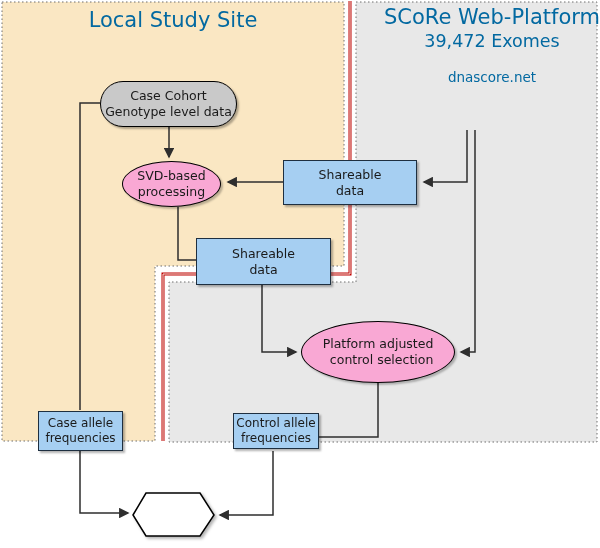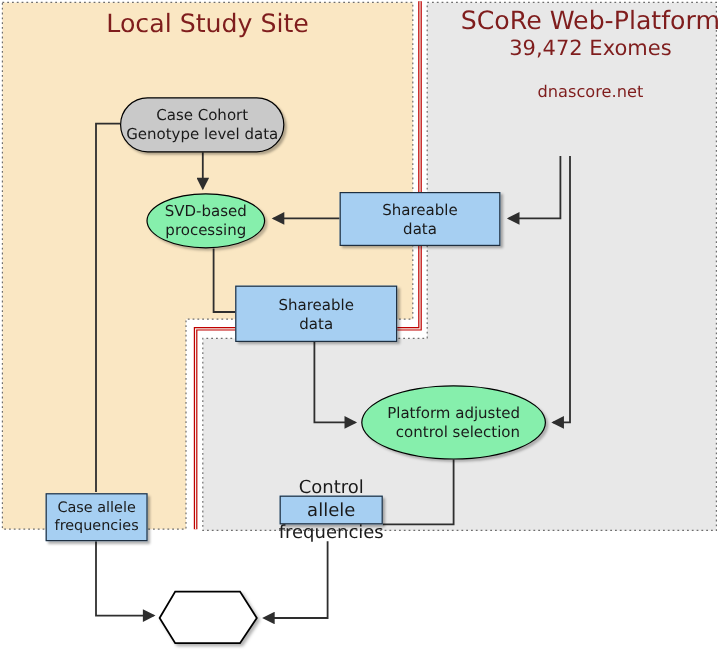--- a/index.html
+++ b/index.html
@@ -34,39 +34,39 @@
   }
   .stadium{
     background:var(--gray-node);border:1.6px solid #000;
     box-shadow:2px 2px 2px rgba(0,0,0,0.30);
   }
   .bluebox{
     background:var(--blue-node);border:1.6px solid var(--border-dark);
     box-shadow:2px 2px 2px rgba(0,0,0,0.30);
   }
   .ellipse{
-    background:#86efac;border:1.5px solid #000;border-radius:50%;
+    background:#f9a8d4;border:1.5px solid #000;border-radius:50%;
     box-shadow:2px 2px 2px rgba(0,0,0,0.25);
   }
   .plain{background:transparent;border:none;}
-  .title{position:absolute;text-align:center;color:#7f1d1d;}
+  .title{position:absolute;text-align:center;color:#0369a1;}
   #local-title{left:2px;top:8px;width:342px;font-size:21px;}
   #score-head{left:356px;top:5px;width:272px;}
   #score-title{font-size:21px;}
   #score-exomes{font-size:17.5px;margin-top:2px;}
   #score-url{font-size:13.5px;margin-top:18px;}
 
   #case-cohort{left:100px;top:81px;width:137px;height:46px;border-radius:23px;font-size:12.5px;}
   #pool{left:373px;top:77px;width:197px;height:52px;border-radius:26px;font-size:11px;line-height:1.3;}
   #svd{left:122px;top:161px;width:99px;height:46px;font-size:12.5px;}
   #shareable-top{left:283px;top:160px;width:134px;height:45px;font-size:12.5px;}
   #shareable-mid{left:196px;top:238px;width:135px;height:47px;font-size:12.5px;}
   #platform{left:301px;top:321px;width:154px;height:62px;font-size:12.5px;text-align:right;}
   #case-allele{left:38px;top:411px;width:85px;height:40px;font-size:12px;}
-  #control-allele{left:233px;top:413px;width:86px;height:24px;font-size:15px;}
+  #control-allele{left:233px;top:413px;width:86px;height:36px;font-size:12px;}
   #association-label{left:133px;top:492px;width:82px;height:44px;font-size:12.5px;}
 </style>
 </head>
 <body>
 
 <div id="canvas">
 
   <svg id="bg" width="600" height="548" viewBox="0 0 600 548">
     <defs>
       <marker id="arr" viewBox="0 0 10 10" refX="8.5" refY="5" markerWidth="8.5" markerHeight="7" orient="auto-start-reverse">

